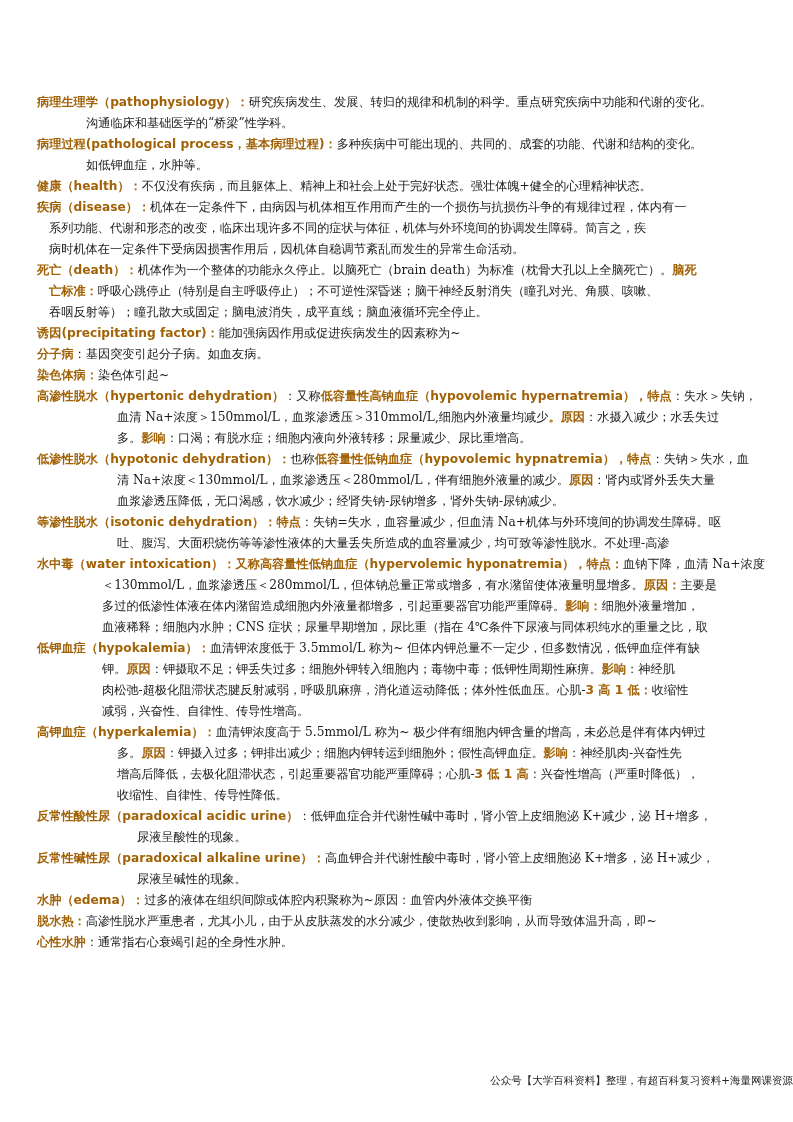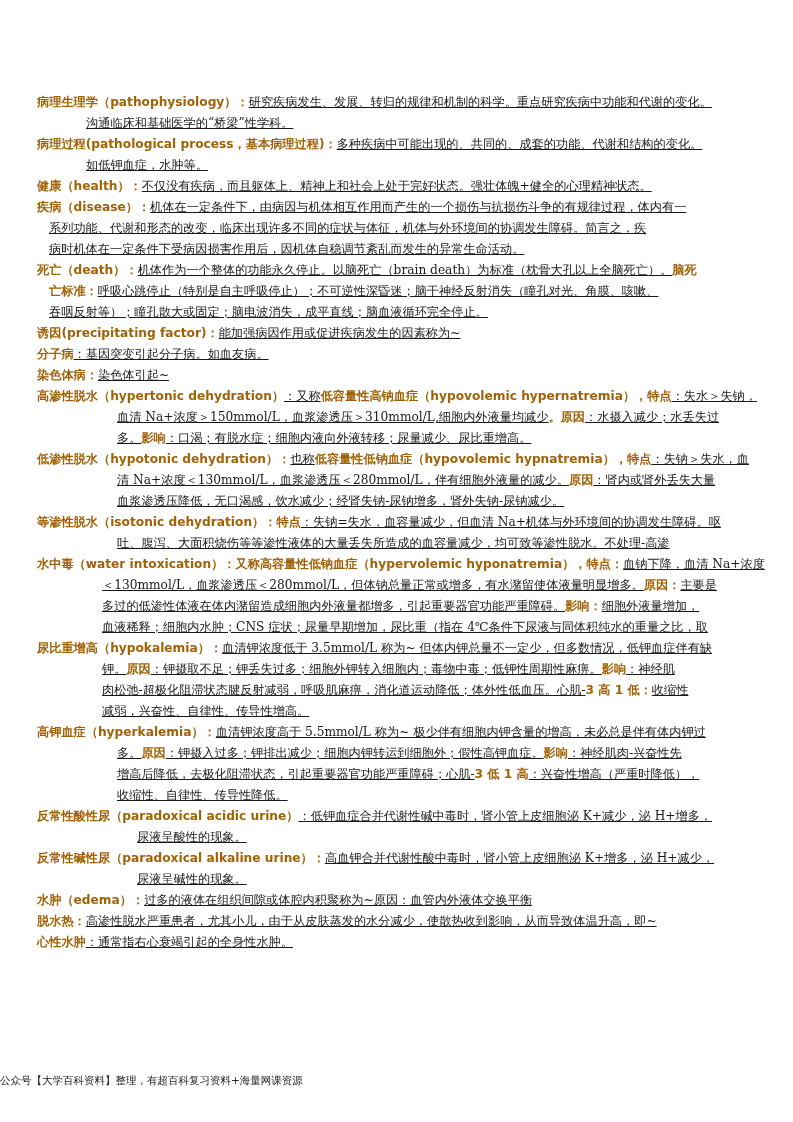--- a/index.html
+++ b/index.html
@@ -1,28 +1,28 @@
 <!DOCTYPE html>
 <html><head>
 <meta charset="utf-8">
 <style>
   html, body { margin: 0; padding: 0; background: #ffffff; }
   body { width: 793px; height: 1122px; position: relative; overflow: hidden;
          font-family: "DejaVu Serif", "Liberation Serif", serif; color: #1a1a1a; }
   .page { position: absolute; left: 37px; top: 92px; width: 722px; }
   .entry { font-size: 12.2px; line-height: 21px; text-indent: 0; margin: 0; }
   .seg-b { font-weight: bold; font-family: "DejaVu Sans", "Liberation Sans", sans-serif; color: #a16207; }
-  .seg-n { font-weight: normal; text-decoration: underline; }
+  .seg-n { font-weight: normal; }
   .line { white-space: nowrap; }
   .ind1 { padding-left: 49px; }
   .ind2 { padding-left: 65px; }
   .ind3 { padding-left: 12px; }
   .ind4 { padding-left: 80px; }
   .ind5 { padding-left: 100px; }
-  .footer { position: absolute; top: 1074px; left: 0; width: 793px; text-align: left;
+  .footer { position: absolute; top: 1074px; left: 0; width: 793px; text-align: right;
             font-size: 10.5px; color: #222; font-family: "DejaVu Serif", "Liberation Serif", serif; }
 </style>
 </head>
 <body>
 
 <div class="page" id="page">
     <div class="entry">
       <div class="line"><span class="seg-b">病理生理学（pathophysiology）：</span><span class="seg-n">研究疾病发生、发展、转归的规律和机制的科学。重点研究疾病中功能和代谢的变化。</span></div>
       <div class="line ind1"><span class="seg-n">沟通临床和基础医学的“桥梁”性学科。</span></div>
     </div>
@@ -66,21 +66,21 @@
       <div class="line"><span class="seg-b">等渗性脱水（isotonic dehydration）：特点</span><span class="seg-n">：失钠=失水，血容量减少，但血清 Na+机体与外环境间的协调发生障碍。呕</span></div>
       <div class="line ind4"><span class="seg-n">吐、腹泻、大面积烧伤等等渗性液体的大量丢失所造成的血容量减少，均可致等渗性脱水。不处理-高渗</span></div>
     </div>
     <div class="entry">
       <div class="line"><span class="seg-b">水中毒（water intoxication）：又称高容量性低钠血症（hypervolemic hyponatremia），特点：</span><span class="seg-n">血钠下降，血清 Na+浓度</span></div>
       <div class="line ind2"><span class="seg-n">＜130mmol/L，血浆渗透压＜280mmol/L，但体钠总量正常或增多，有水潴留使体液量明显增多。</span><span class="seg-b">原因：</span><span class="seg-n">主要是</span></div>
       <div class="line ind2"><span class="seg-n">多过的低渗性体液在体内潴留造成细胞内外液量都增多，引起重要器官功能严重障碍。</span><span class="seg-b">影响：</span><span class="seg-n">细胞外液量增加，</span></div>
       <div class="line ind2"><span class="seg-n">血液稀释；细胞内水肿；CNS 症状；尿量早期增加，尿比重（指在 4℃条件下尿液与同体积纯水的重量之比，取</span></div>
     </div>
     <div class="entry">
-      <div class="line"><span class="seg-b">尿比重增高（hypokalemia）：</span><span class="seg-n">血清钾浓度低于 3.5mmol/L 称为~ 但体内钾总量不一定少，但多数情况，低钾血症伴有缺</span></div>
+      <div class="line"><span class="seg-b">低钾血症（hypokalemia）：</span><span class="seg-n">血清钾浓度低于 3.5mmol/L 称为~ 但体内钾总量不一定少，但多数情况，低钾血症伴有缺</span></div>
       <div class="line ind2"><span class="seg-n">钾。</span><span class="seg-b">原因</span><span class="seg-n">：钾摄取不足；钾丢失过多；细胞外钾转入细胞内；毒物中毒；低钾性周期性麻痹。</span><span class="seg-b">影响</span><span class="seg-n">：神经肌</span></div>
       <div class="line ind2"><span class="seg-n">肉松弛-超极化阻滞状态腱反射减弱，呼吸肌麻痹，消化道运动降低；体外性低血压。心肌-</span><span class="seg-b">3 高 1 低：</span><span class="seg-n">收缩性</span></div>
       <div class="line ind2"><span class="seg-n">减弱，兴奋性、自律性、传导性增高。</span></div>
     </div>
     <div class="entry">
       <div class="line"><span class="seg-b">高钾血症（hyperkalemia）：</span><span class="seg-n">血清钾浓度高于 5.5mmol/L 称为~ 极少伴有细胞内钾含量的增高，未必总是伴有体内钾过</span></div>
       <div class="line ind4"><span class="seg-n">多。</span><span class="seg-b">原因</span><span class="seg-n">：钾摄入过多；钾排出减少；细胞内钾转运到细胞外；假性高钾血症。</span><span class="seg-b">影响</span><span class="seg-n">：神经肌肉-兴奋性先</span></div>
       <div class="line ind4"><span class="seg-n">增高后降低，去极化阻滞状态，引起重要器官功能严重障碍；心肌-</span><span class="seg-b">3 低 1 高</span><span class="seg-n">：兴奋性增高（严重时降低），</span></div>
       <div class="line ind4"><span class="seg-n">收缩性、自律性、传导性降低。</span></div>
     </div>

